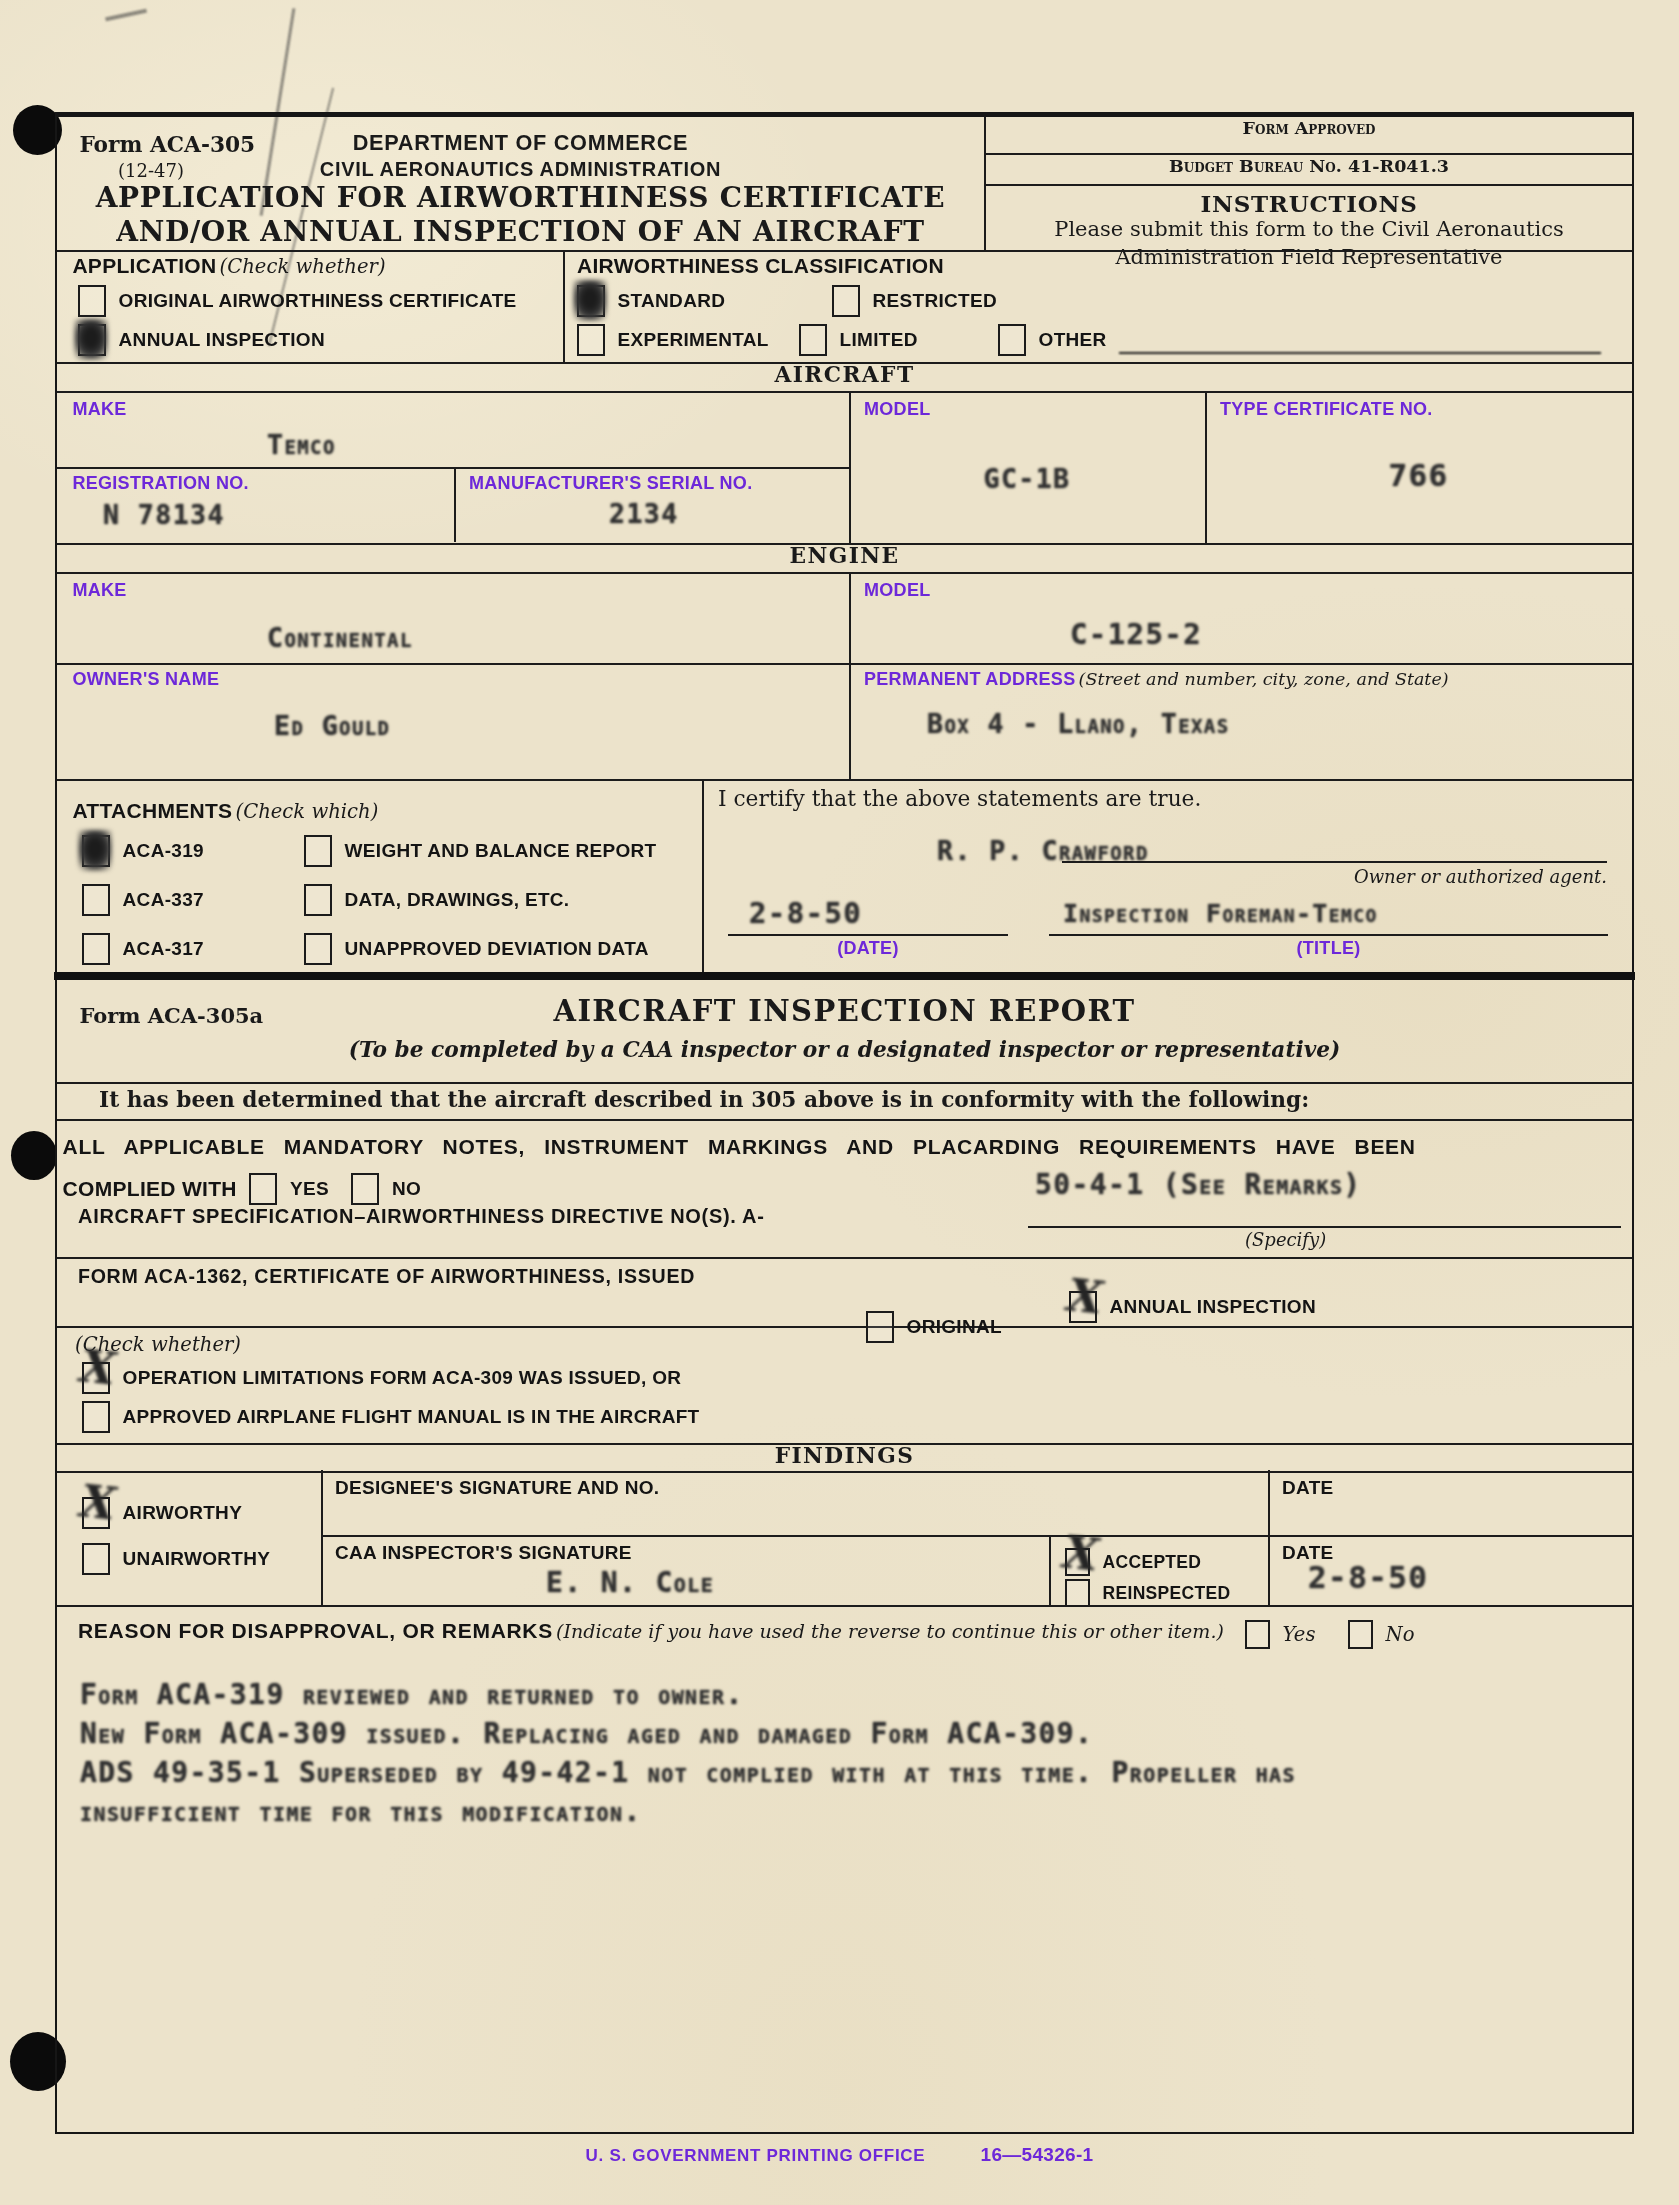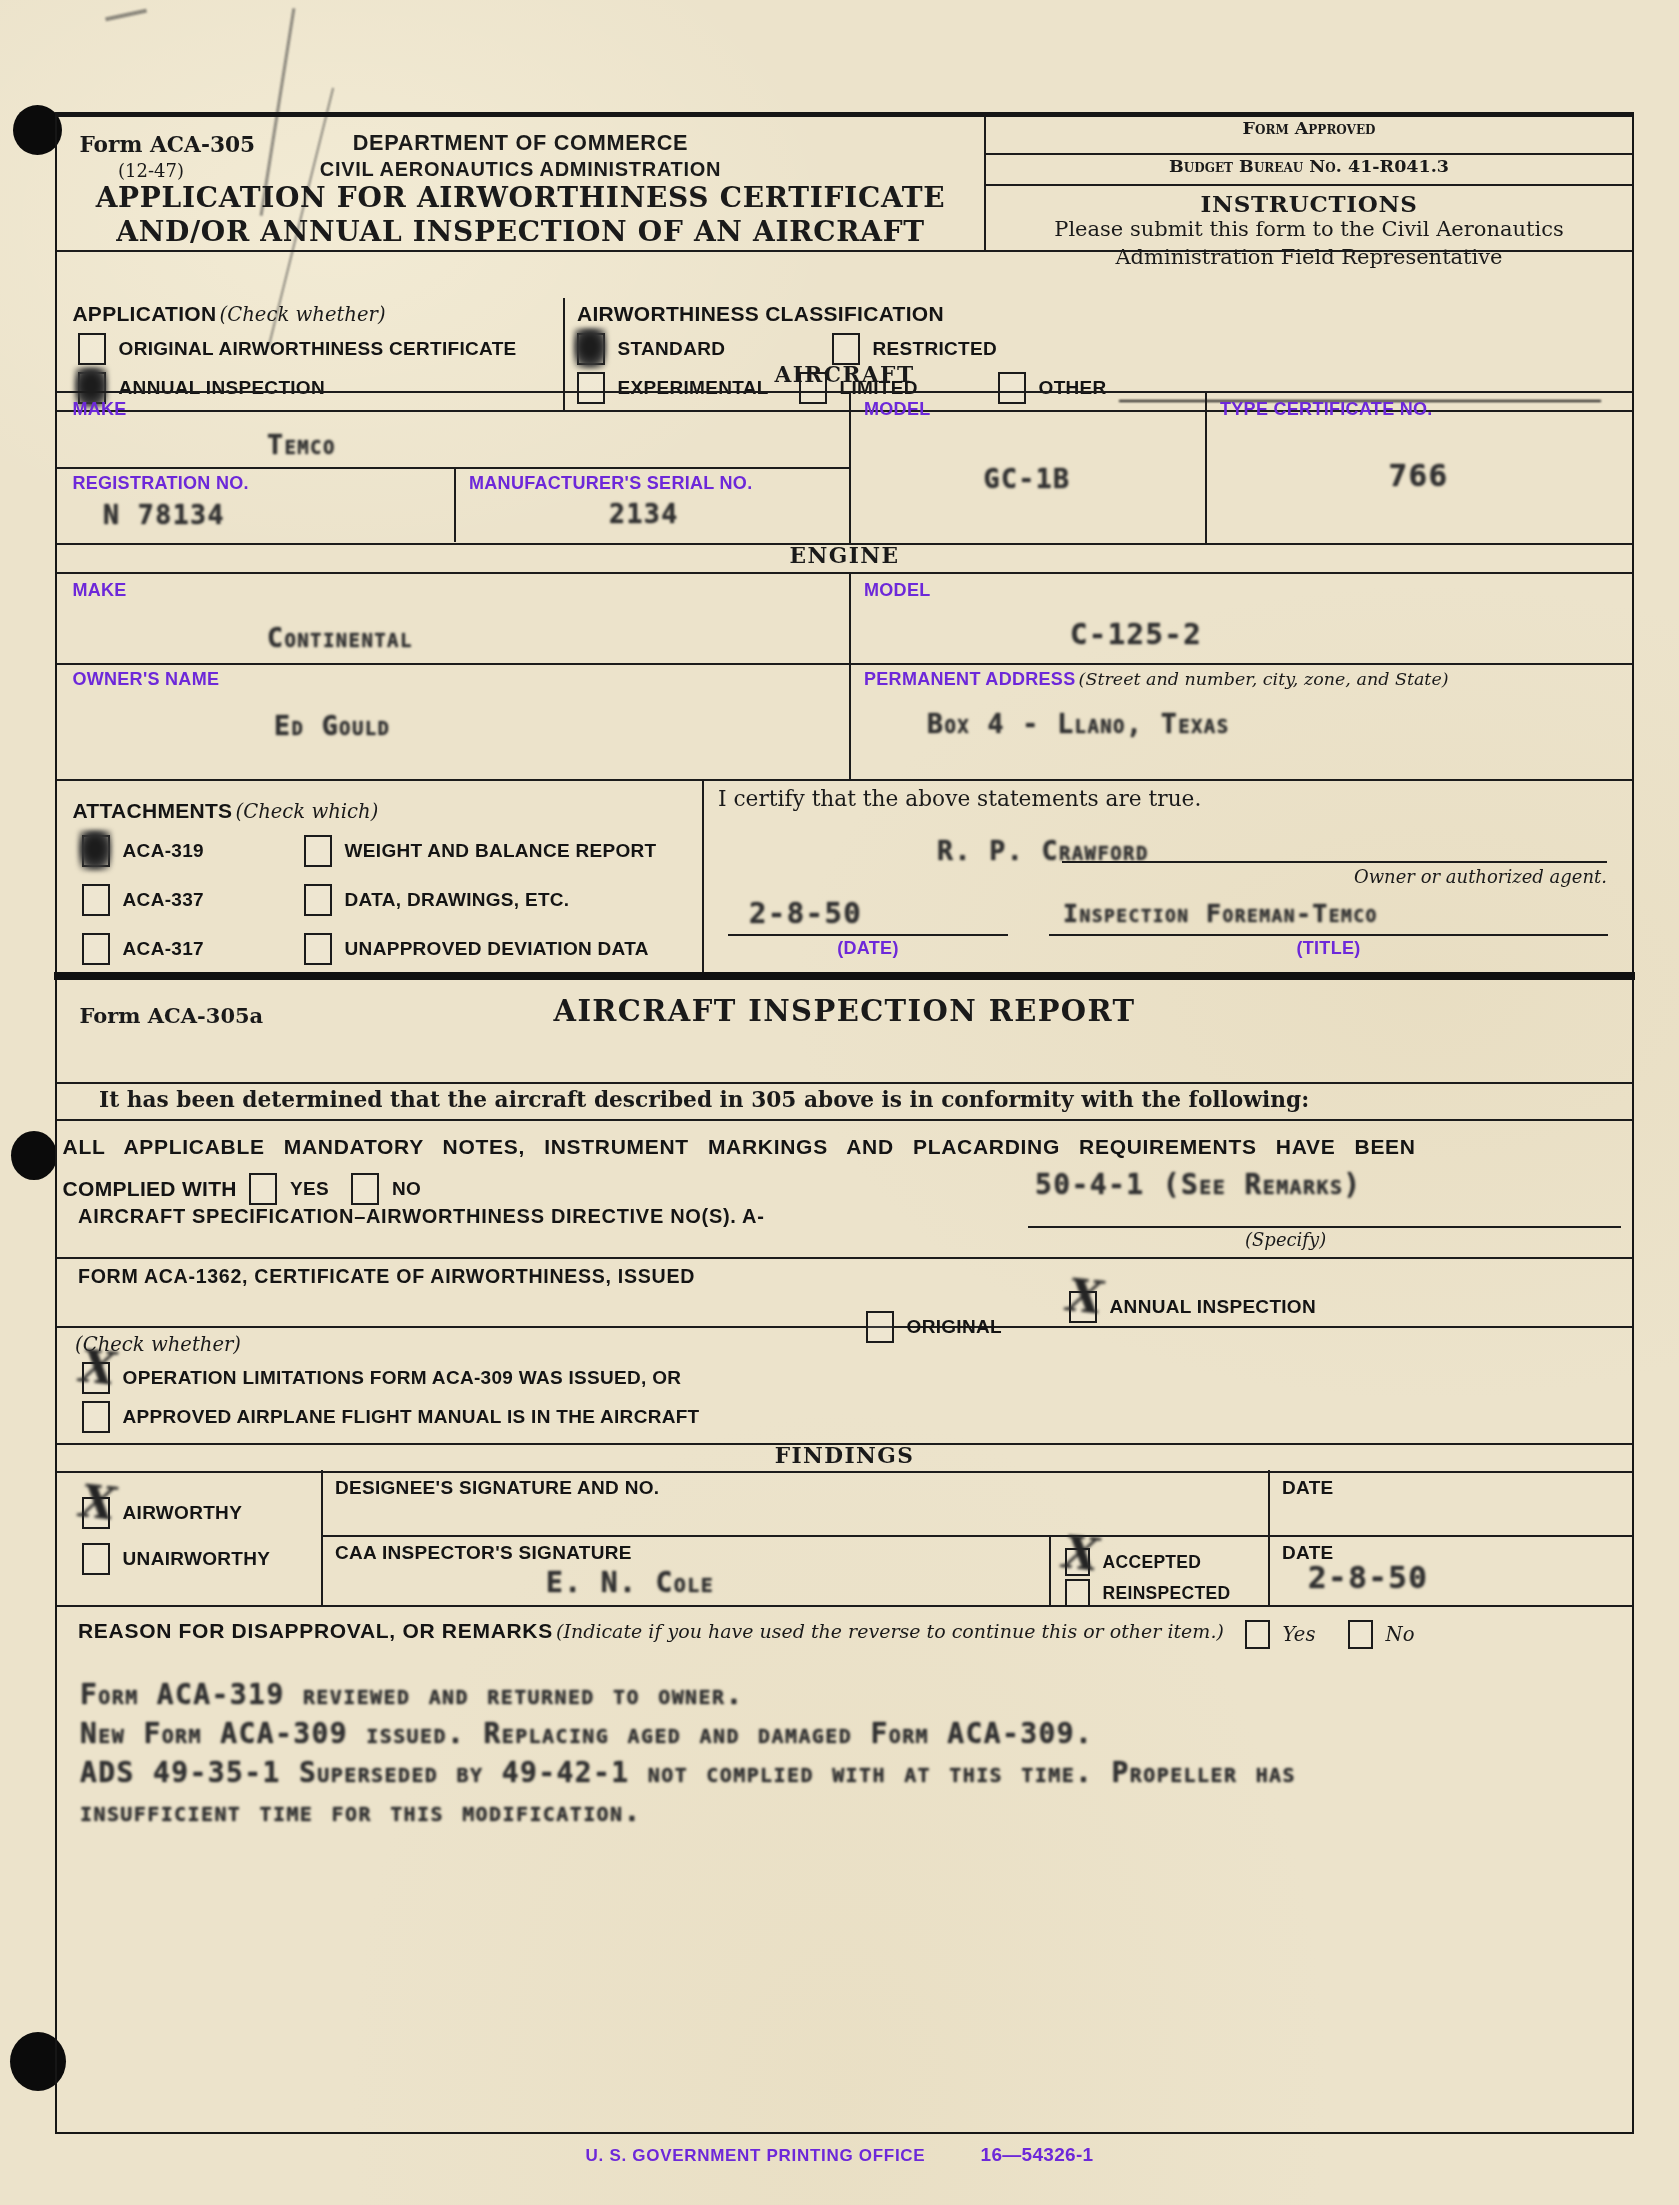--- a/index.html
+++ b/index.html
@@ -87,21 +87,21 @@
 
     <div class="abs rule-b" style="left:929px;top:0;width:646px;height:36px;">
       <div class="abs serif sc" style="left:0;top:1.4px;width:646px;text-align:center;font-size:17.5px;font-weight:bold;">Form Approved</div>
     </div>
     <div class="abs serif sc" style="left:929px;top:39px;width:646px;text-align:center;font-size:17.5px;font-weight:bold;">Budget Bureau No. 41-R041.3</div>
     <div class="hline" style="left:927px;top:67px;width:648px;"></div>
     <div class="abs serif b" style="left:929px;top:73px;width:646px;text-align:center;font-size:23px;letter-spacing:0.7px;">INSTRUCTIONS</div>
     <div class="abs serif" style="left:950px;top:98px;width:604px;text-align:center;font-size:21px;line-height:28px;">Please submit this form to the Civil Aeronautics Administration Field Representative</div>
   </div>
 
-  <div class="abs rule-b" style="left:0;top:133px;width:1575px;height:112px;margin-top:48px;">
+  <div class="abs rule-b" style="left:0;top:133px;width:1575px;height:112px;">
     <div class="vline" style="left:506px;top:0;height:112px;"></div>
     <div class="abs" style="left:15.4px;top:4.2px;">
       <span class="lbl" style="font-size:21px;">APPLICATION</span>
       <span class="caption" style="font-size:19.6px;">(Check whether)</span>
     </div>
     <div class="cbrow" style="left:21px;top:35px;">
       <span class="cb" data-checked="false"></span>
       <span class="lbl">ORIGINAL AIRWORTHINESS CERTIFICATE</span>
     </div>
     <div class="cbrow" style="left:21px;top:74px;">
@@ -219,20 +219,21 @@
     <div class="abs typed" style="left:1006px;top:120px;font-size:25px;">Inspection Foreman-Temco</div>
     <div class="hline" style="left:992px;top:155px;width:559px;"></div>
     <div class="abs lbl-sm" style="left:992px;top:159px;width:559px;text-align:center;">(TITLE)</div>
   </div>
 
   <div class="thickbar" style="top:855px;"></div>
 
   <div class="abs rule-b" style="left:0;top:864px;width:1575px;height:101px;">
     <div class="abs serif b" style="left:22.4px;top:22.4px;font-size:21px;">Form ACA-305a</div>
     <div class="abs serif b" style="left:0;top:12.6px;width:1575px;text-align:center;font-size:29px;letter-spacing:1.4px;">AIRCRAFT INSPECTION REPORT</div>
+    <div class="abs serif it b" style="left:0;top:56px;width:1575px;text-align:center;font-size:21.7px;">(To be completed by a CAA inspector or a designated inspector or representative)</div>
   </div>
 
   <div class="abs rule-b" style="left:0;top:964px;width:1575px;height:38px;">
     <div class="abs serif b" style="left:42px;top:5.6px;font-size:21.7px;">It has been determined that the aircraft described in 305 above is in conformity with the following:</div>
   </div>
 
   <div class="abs rule-b" style="left:0;top:1003px;width:1575px;height:137px;">
     <div class="abs lbl" style="left:5.6px;top:15.4px;width:1569px;font-size:21px;letter-spacing:0.7px;word-spacing:12.6px;white-space:nowrap;">ALL APPLICABLE MANDATORY NOTES, INSTRUMENT MARKINGS AND PLACARDING REQUIREMENTS HAVE BEEN</div>
     <div class="cbrow" style="left:5.6px;top:53px;">
       <span class="lbl" style="font-size:21px;">COMPLIED WITH</span>

